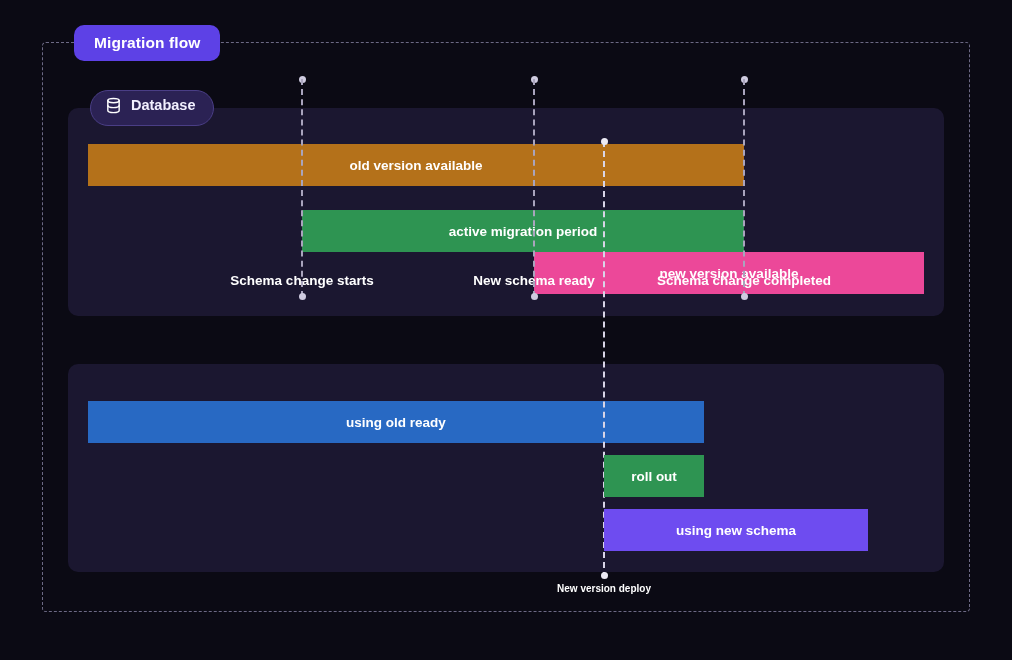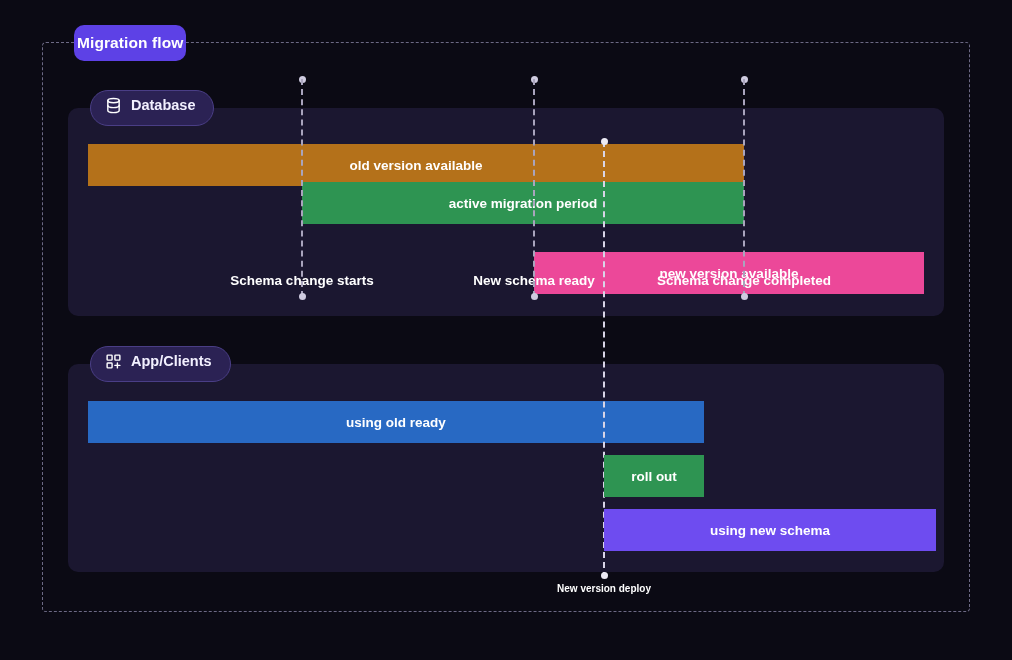--- a/index.html
+++ b/index.html
@@ -25,21 +25,21 @@
     border: 1.5px dashed #6d6a85;
     border-radius: 4px;
     background: transparent;
   }
 
   
   .title-badge {
     position: absolute;
     left: 74px; top: 25px;
     height: 36px;
-    padding: 0 3px;
+    padding: 0 20px;
     display: flex; align-items: center;
     background: #5d41e6;
     border-radius: 10px;
     color: #ffffff;
     font-size: 15.5px;
     font-weight: bold;
     letter-spacing: .1px;
     z-index: 30;
   }
 
@@ -183,31 +183,20 @@
     <span>
       <svg width="17" height="17" viewBox="0 0 24 24" fill="none" stroke="#ffffff" stroke-width="2" stroke-linecap="round" stroke-linejoin="round">
         <ellipse cx="12" cy="5" rx="8" ry="3"></ellipse>
         <path d="M4 5v14c0 1.66 3.58 3 8 3s8-1.34 8-3V5"></path>
         <path d="M4 12c0 1.66 3.58 3 8 3s8-1.34 8-3"></path>
       </svg>
     </span>
     <span>Database</span>
   </div>
 
-  <div class="lane-pill" id="pill-app">
-    <span>
-      <svg width="17" height="17" viewBox="0 0 24 24" fill="none" stroke="#ffffff" stroke-width="2" stroke-linecap="round" stroke-linejoin="round">
-        <rect x="3" y="3" width="7" height="7" rx="1"></rect>
-        <rect x="14" y="3" width="7" height="7" rx="1"></rect>
-        <rect x="3" y="14" width="7" height="7" rx="1"></rect>
-        <path d="M17.5 14v7M14 17.5h7"></path>
-      </svg>
-    </span>
-    <span>App/Clients</span>
-  </div>
 
   <div class="marker" id="mk-0" style="left:302px; top:76px; height:224px; width:0;">
     <span class="mlabel">Schema change starts</span>
     <span class="mdot"></span>
     <span class="mline"></span>
     <span class="mdot-bottom"></span>
   </div>
 
   <div class="marker" id="mk-1" style="left:534px; top:76px; height:224px; width:0;">
     <span class="mlabel">New schema ready</span>
@@ -220,37 +209,37 @@
     <span class="mlabel">Schema change completed</span>
     <span class="mdot"></span>
     <span class="mline"></span>
     <span class="mdot-bottom"></span>
   </div>
 
   <div class="bar" style="left:88px; top:144px; width:656px; background:#b4711a;">
     <span>old version available</span>
   </div>
 
-  <div class="bar" style="left:302px; top:182px; width:442px; background:#2e9452;">
+  <div class="bar" style="left:302px; top:210px; width:442px; background:#2e9452;">
     <span>active migration period</span>
   </div>
 
   <div class="bar" style="left:534px; top:252px; width:390px; background:#ec4899;">
     <span>new version available</span>
   </div>
 
   <div class="bar" style="left:88px; top:401px; width:616px; background:#2869c3;">
     <span>using old ready</span>
   </div>
 
   <div class="bar z-above" style="left:604px; top:455px; width:100px; background:#2e9452;">
     <span>roll out</span>
   </div>
 
-  <div class="bar z-above" style="left:604px; top:509px; width:332px; background:#6e4cf0;">
+  <div class="bar z-above" style="left:604px; top:509px; width:264px; background:#6e4cf0;">
     <span>using new schema</span>
   </div>
 
   <div id="deploy-line"></div>
   <div id="deploy-dot-top"></div>
   <div id="deploy-dot-bottom"></div>
   <div id="deploy-label">New version deploy</div>
 
 </div>
 

